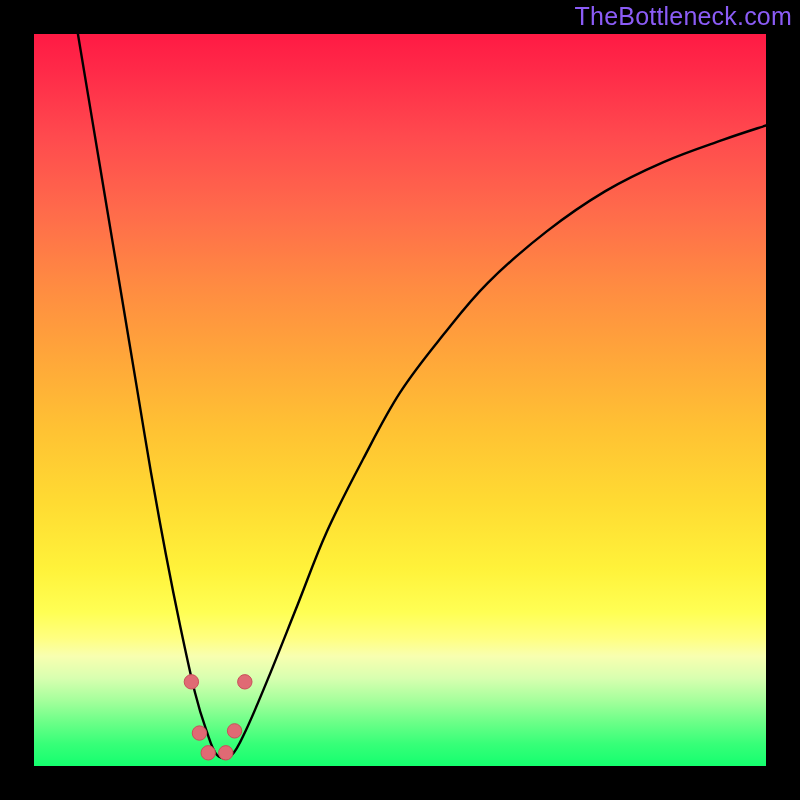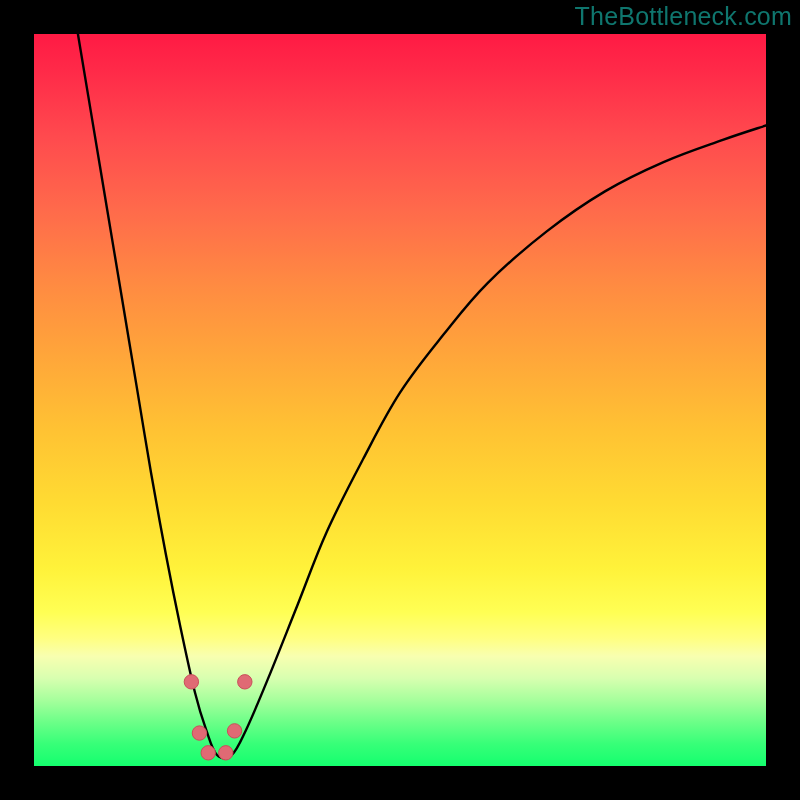--- a/index.html
+++ b/index.html
@@ -48,21 +48,21 @@
       #a6ff9c 91%,
       #6cff88 94%,
       #37ff78 97%,
       #14ff6e 100%
     );
   }
   .watermark {
     position: absolute;
     top: 2px;
     right: 8px;
-    color: #0f766e;
+    color: #8b5cf6;
     font-size: 25px;
     letter-spacing: 0.2px;
     font-weight: 500;
     user-select: none;
   }
   svg.curve {
     position: absolute;
     inset: 0;
   }
 </style>

